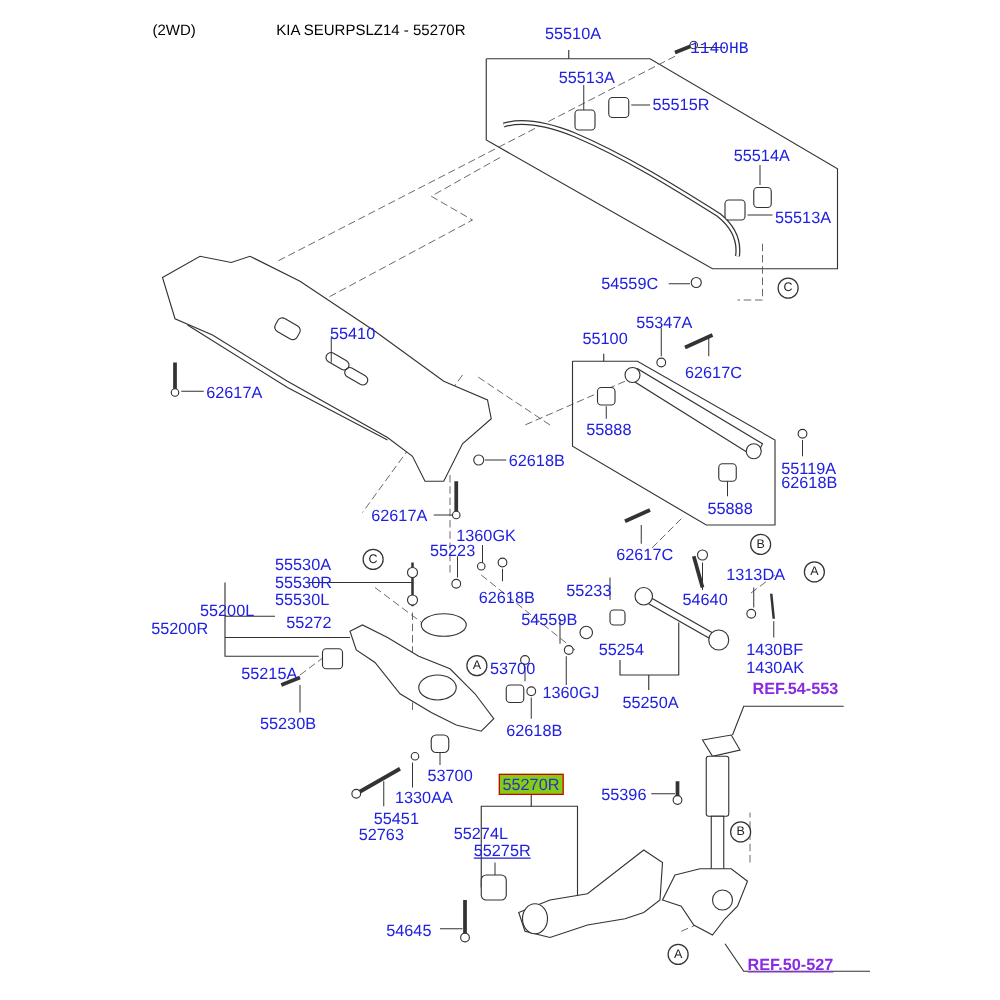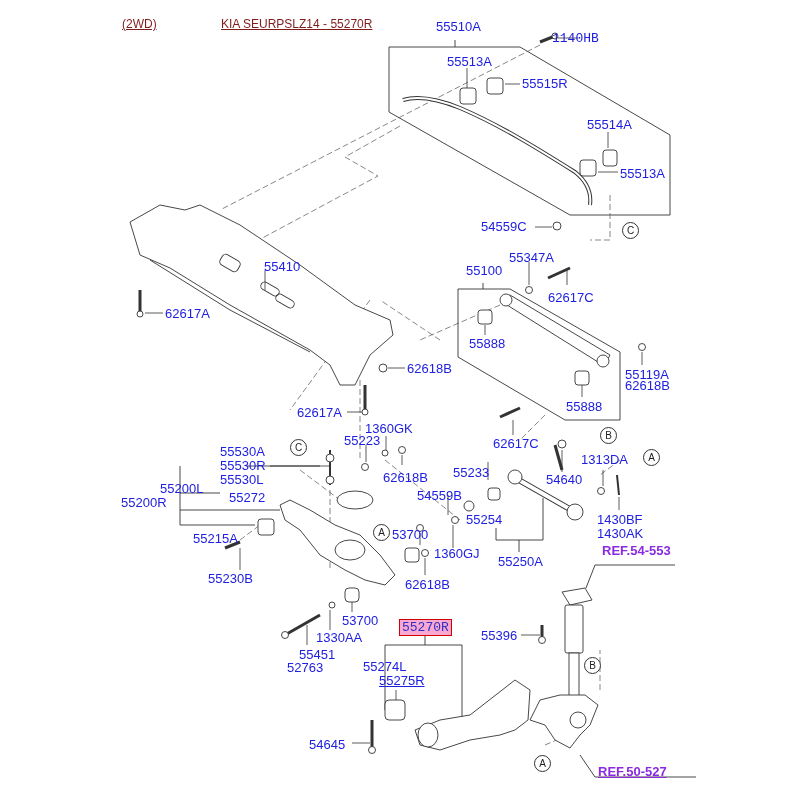--- a/index.html
+++ b/index.html
@@ -1,20 +1,20 @@
 <!DOCTYPE html>
 <html><head>
 <meta charset="utf-8">
 <style>
   html, body { margin:0; padding:0; background:#ffffff; }
   body { width:800px; height:800px; position:relative; overflow:hidden; font-family:"Liberation Sans", "DejaVu Sans", sans-serif; }
-  .hdr { position:absolute; font-size:12px; color:#7f1d1d;text-decoration:underline; }
+  .hdr { position:absolute; font-size:12px; color:#000000; }
   .lbl { position:absolute; font-size:13px; color:#2020e0; line-height:15px; white-space:nowrap; cursor:pointer; }
   .ref { position:absolute; font-size:13px; color:#8a2be2; font-weight:bold; white-space:nowrap; cursor:pointer; }
-  .hl { background:#f9a8d4; border:1px solid #d00000; color:#3030c0; padding:0 2px;font-family:Liberation Mono, monospace; }
+  .hl { background:#84cc16; border:1px solid #d00000; color:#3030c0; padding:0 2px; }
   svg#art { position:absolute; left:0; top:0; }
   .circ { position:absolute; width:15px; height:15px; border:1px solid #333; border-radius:50%; font-size:10px; text-align:center; line-height:15px; color:#222; background:#fff; }
 </style>
 </head>
 <body>
 
 <svg id="art" width="800" height="800">
   <g fill="none" stroke="#333" stroke-width="0.9">
 
     <polyline points="389,47 520,47 670,135 670,215 570,215 389,112 389,47"></polyline>
@@ -203,21 +203,21 @@
 <div class="lbl" style="left:138px;top:481px;margin-left:22px;">55200L</div>
 <div class="lbl" style="left:121px;top:495px;">55200R</div>
 <div class="lbl" style="left:229px;top:490px;">55272</div>
 <div class="lbl" style="left:193px;top:517px;margin-top:14px;">55215A</div>
 <div class="lbl" style="left:208px;top:571px;">55230B</div>
 <div class="lbl" style="left:392px;top:527px;">53700</div>
 <div class="lbl" style="left:405px;top:577px;">62618B</div>
 <div class="lbl" style="left:417px;top:488px;">54559B</div>
 <div class="lbl" style="left:434px;top:546px;">1360GJ</div>
 <div class="lbl" style="left:453px;top:465px;">55233</div>
-<div class="lbl" style="left:466px;top:512px;">55254</div>
+<div class="lbl" style="left:479px;top:512px;">55254</div>
 <div class="lbl" style="left:498px;top:554px;">55250A</div>
 <div class="lbl" style="left:546px;top:472px;">54640</div>
 <div class="lbl" style="left:581px;top:452px;">1313DA</div>
 <div class="lbl" style="left:597px;top:512px;">1430BF</div>
 <div class="lbl" style="left:597px;top:526px;">1430AK</div>
 <div class="lbl" style="left:342px;top:613px;">53700</div>
 <div class="lbl" style="left:316px;top:630px;">1330AA</div>
 <div class="lbl" style="left:287px;top:647px;margin-left:12px;">55451</div>
 <div class="lbl" style="left:287px;top:660px;">52763</div>
 <div class="lbl" style="left:403px;top:606px;margin-top:17px;">55270L</div>

